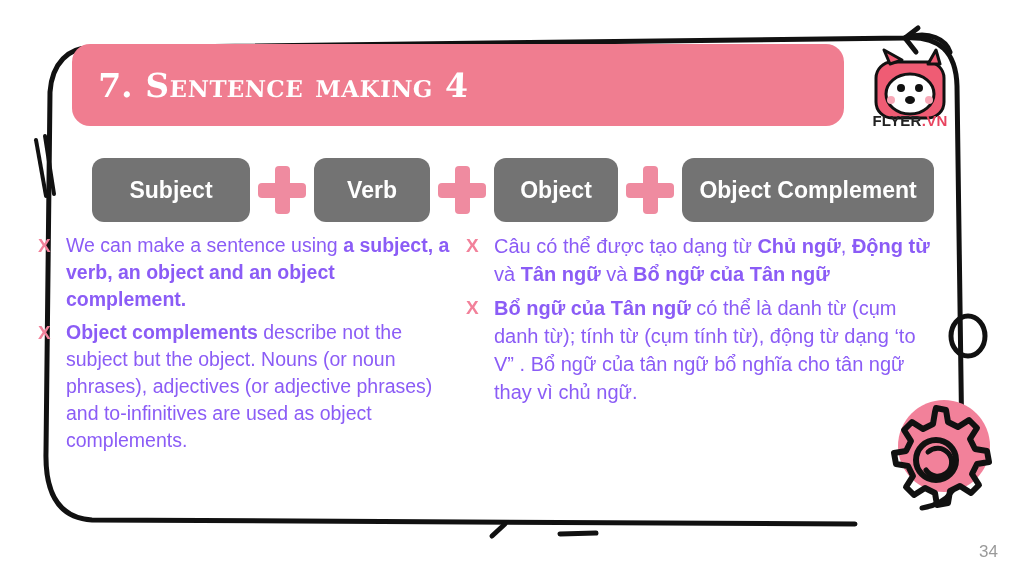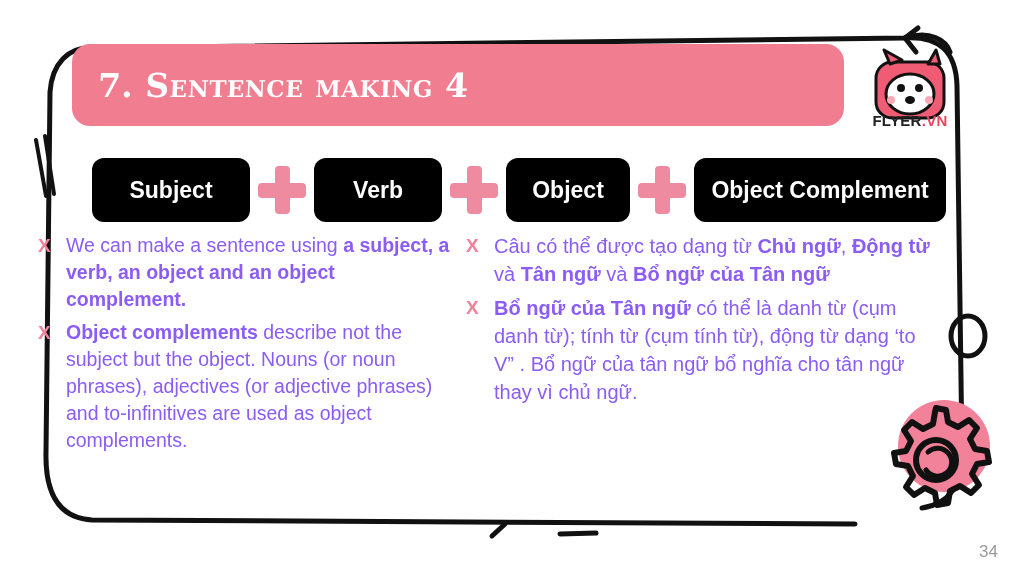--- a/index.html
+++ b/index.html
@@ -55,37 +55,37 @@
 
   
   .formula-row {
     position: absolute;
     left: 92px;
     top: 158px;
     display: flex;
     align-items: center;
   }
   .chip {
-    background: #000000;
+    background: #737373;
     border-radius: 12px;
     height: 64px;
     display: flex;
     align-items: center;
     justify-content: center;
     padding: 0 40px;
     box-sizing: border-box;
   }
   .chip span {
     color: #ffffff;
     font-size: 23px;
     font-weight: bold;
     white-space: nowrap;
   }
   .chip-subject { width: 158px; }
-  .chip-verb { width: 128px; }
+  .chip-verb { width: 116px; }
   .chip-object { width: 124px; }
   .chip-oc { width: 252px; }
 
   .plus {
     width: 48px;
     height: 48px;
     margin: 0 8px;
     position: relative;
     flex: none;
   }

